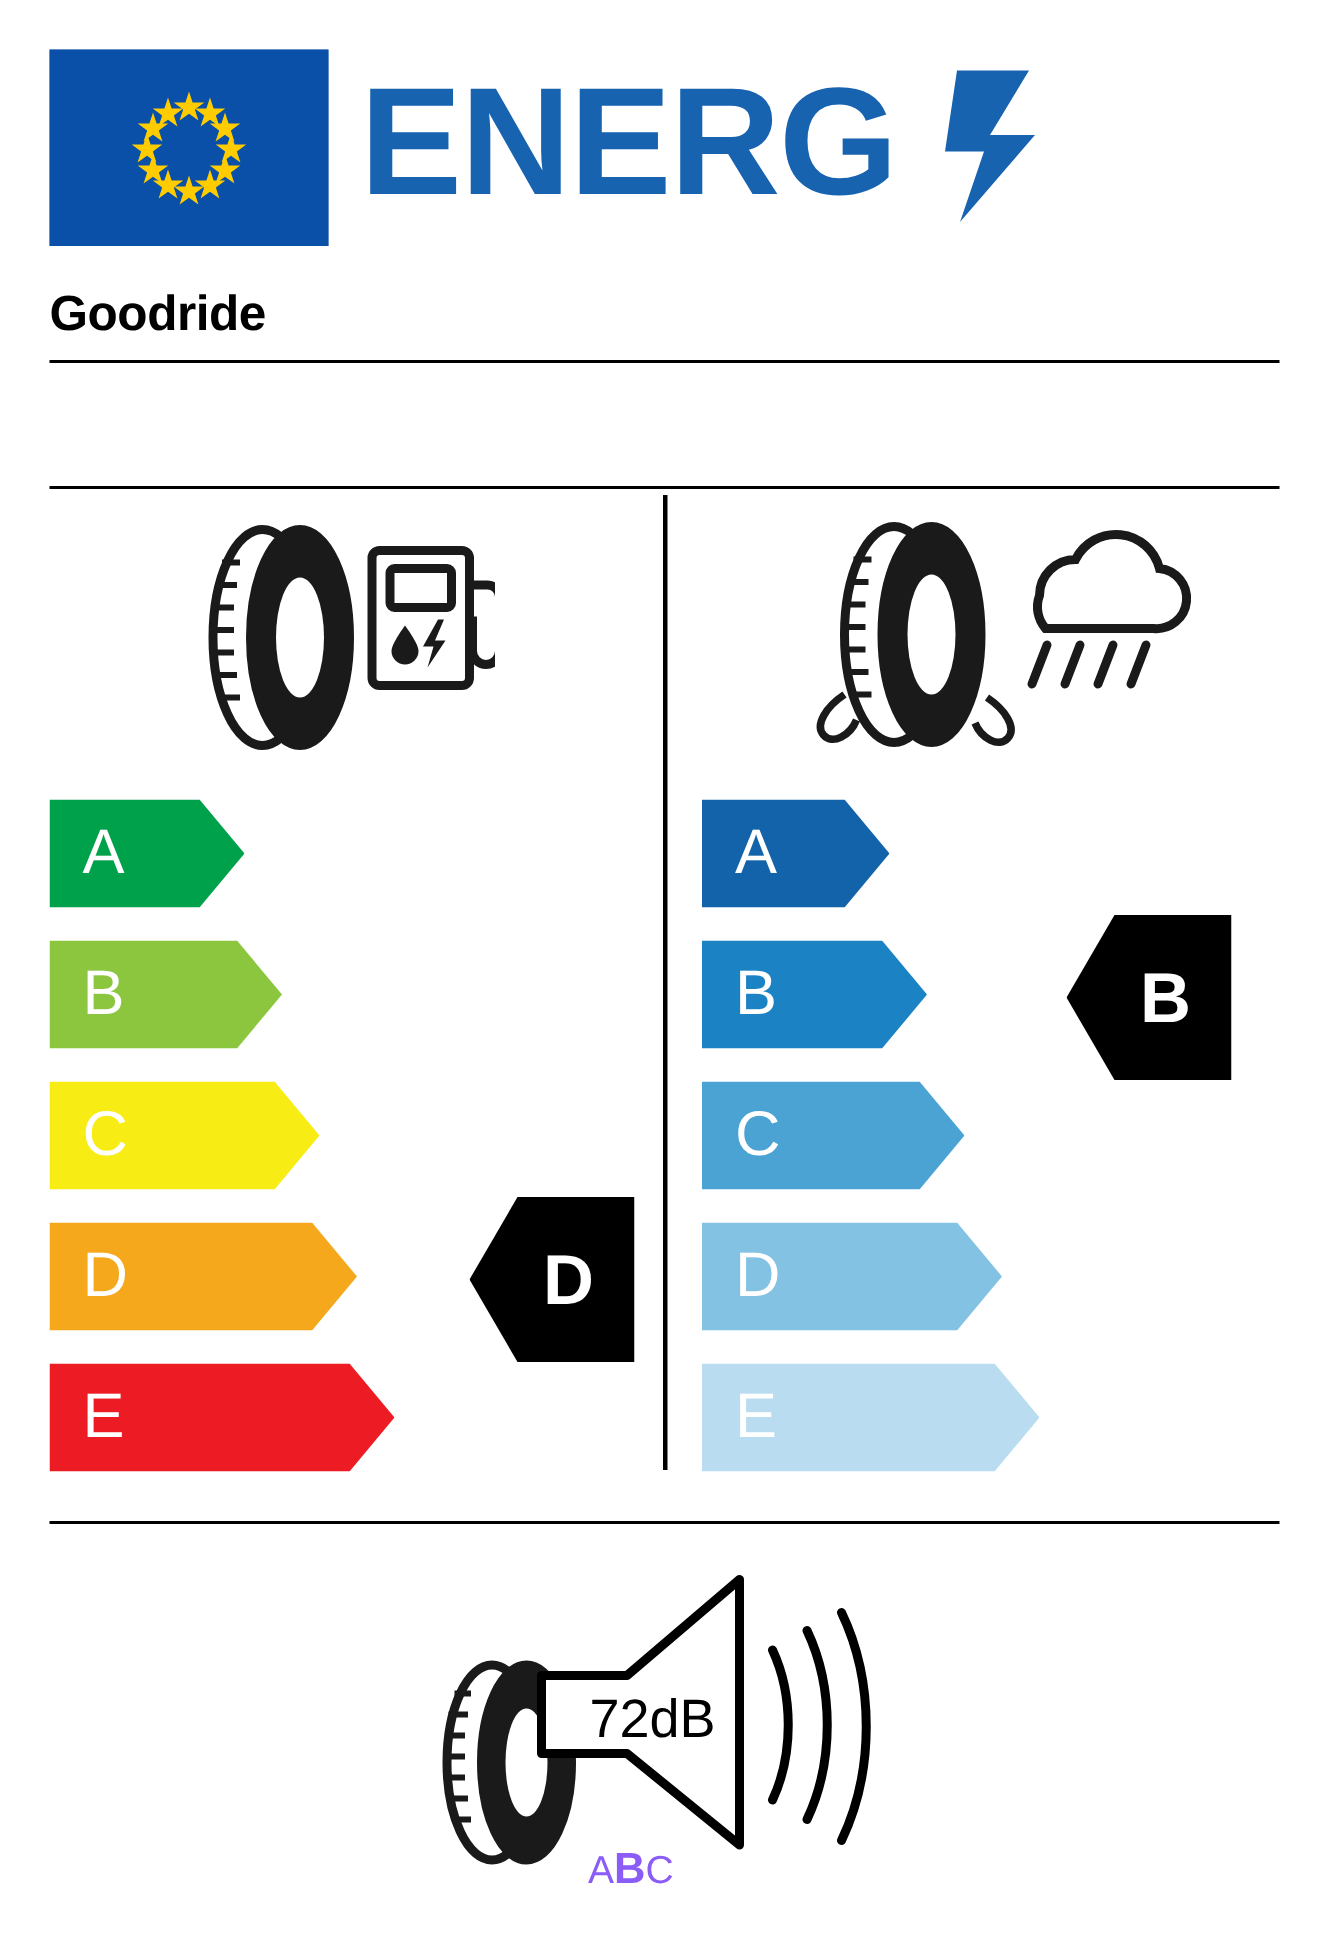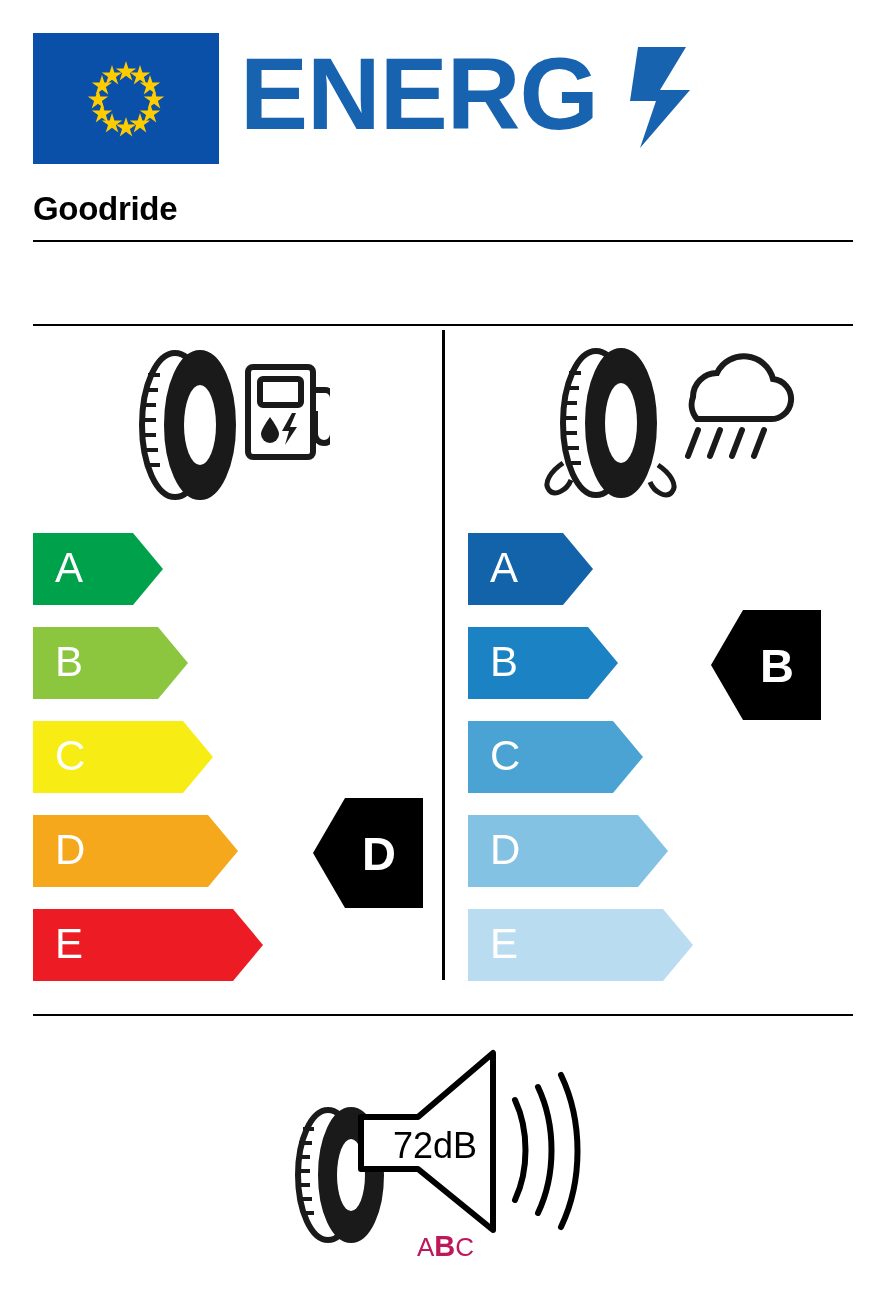--- a/index.html
+++ b/index.html
@@ -126,24 +126,24 @@
     position: absolute;
     left: 98px;
     top: 80px;
     font-size: 36px;
     color: #000;
     font-family: Liberation Sans, sans-serif;
     margin-left: 12px;
   }
   .noise-classes {
     position: absolute;
-    left: 134px;
+    left: 109px;
     top: 185px;
     font-size: 26px;
-    color: #be185d;
+    color: #8b5cf6;
     letter-spacing: 0px;
   }
   .noise-classes .sel {
     font-weight: bold;
     font-size: 29px;
   }
 </style>
 </head>
 <body>
 

